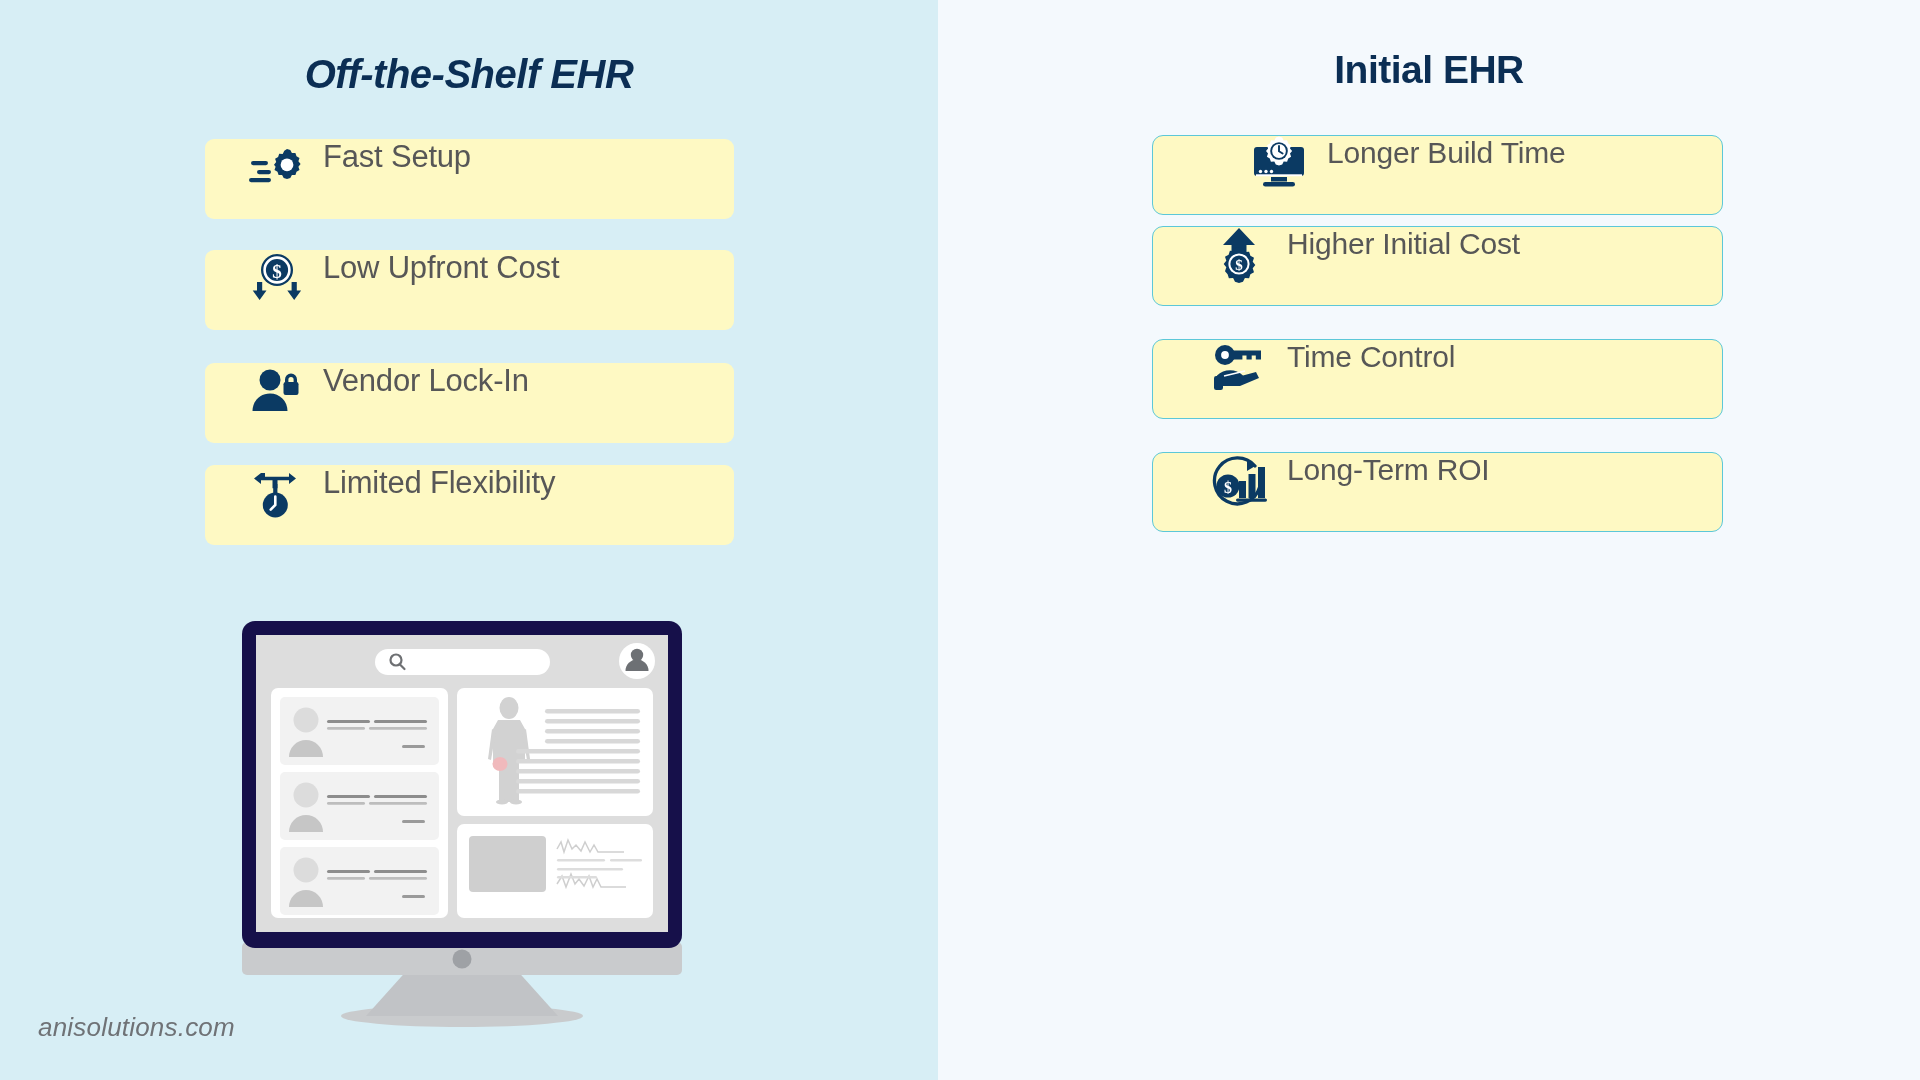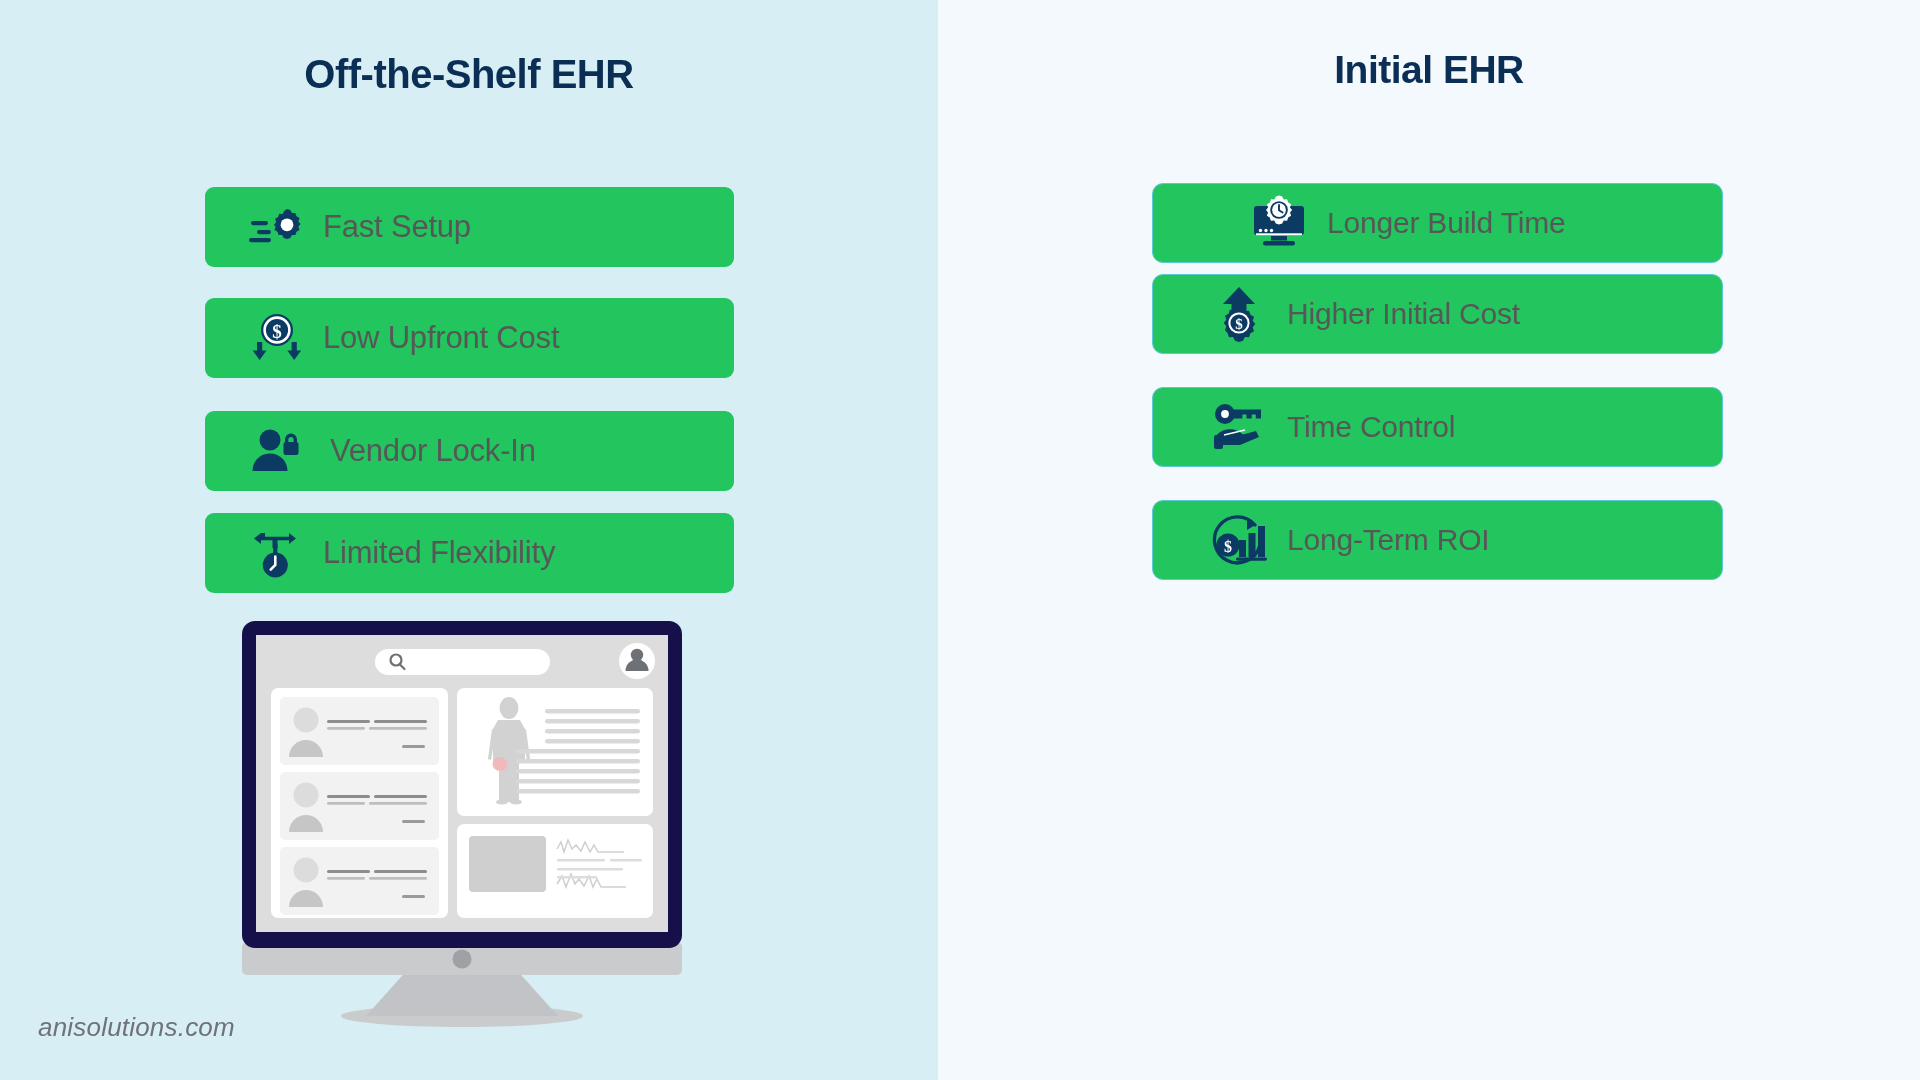--- a/index.html
+++ b/index.html
@@ -24,31 +24,30 @@
   
   .panel-title {
     position: absolute;
     width: 100%;
     text-align: center;
     color: #0b2e54;
     font-weight: bold;
     letter-spacing: -0.5px;
     white-space: nowrap;
   }
-  #title-left  { top: 52px; font-size: 40px; }
+  #title-left  { top: 52px; font-size: 40px; font-style: italic; }
   #title-right { top: 48px; font-size: 39px; }
 
   
   .card {
     position: absolute;
     display: flex;
-    align-items: center;
-    background: #22c55e;
+    align-items: flex-start;
+    background: #fef9c3;
     border-radius: 10px;
-    margin-top: 48px;
   }
   .card-left {
     left: 205px; width: 529px; height: 80px;
     border-radius: 9px;
   }
   .card-right {
     left: 1152px; width: 571px; height: 80px;
     border: 1.5px solid #5cc8d8;
     border-radius: 11px;
   }
@@ -115,21 +114,21 @@
             <path d="M8 32 h5.2 v8.5 h4.3 L10.6 50 L3.7 40.5 H8 z"></path>
             <path d="M42.6 32 h5.2 v8.5 h4.3 L45.2 50 l-6.9-9.5 h4.3 z"></path>
           </g>
           <circle cx="28" cy="20" r="12.4" fill="none" stroke="#ffffff" stroke-width="2.6"></circle>
           <text x="28" y="28.4" font-family="Liberation Serif, serif" font-size="19" font-weight="bold" fill="#ffffff" text-anchor="middle">$</text>
         </svg>
       </span>
       <span class="card-label">Low Upfront Cost</span>
     </div>
 
-    <div class="card card-left" style="top:363px;gap:7px;">
+    <div class="card card-left" style="top:363px;">
       <span class="card-icon">
         <svg width="56" height="56" viewBox="0 0 56 56">
           <g fill="#0b3a63">
             <circle cx="21" cy="17" r="10.5"></circle>
             <path d="M3.5 48 c0-10 7.8-17.5 17.5-17.5 S38.5 38 38.5 48 z"></path>
             <path d="M36 16.5 a6 6 0 0 1 12 0 v3 h-3.4 v-3 a2.6 2.6 0 0 0-5.2 0 v3 H36 z"></path>
             <rect x="34.5" y="19" width="15" height="13" rx="2.2"></rect>
           </g>
         </svg>
       </span>

